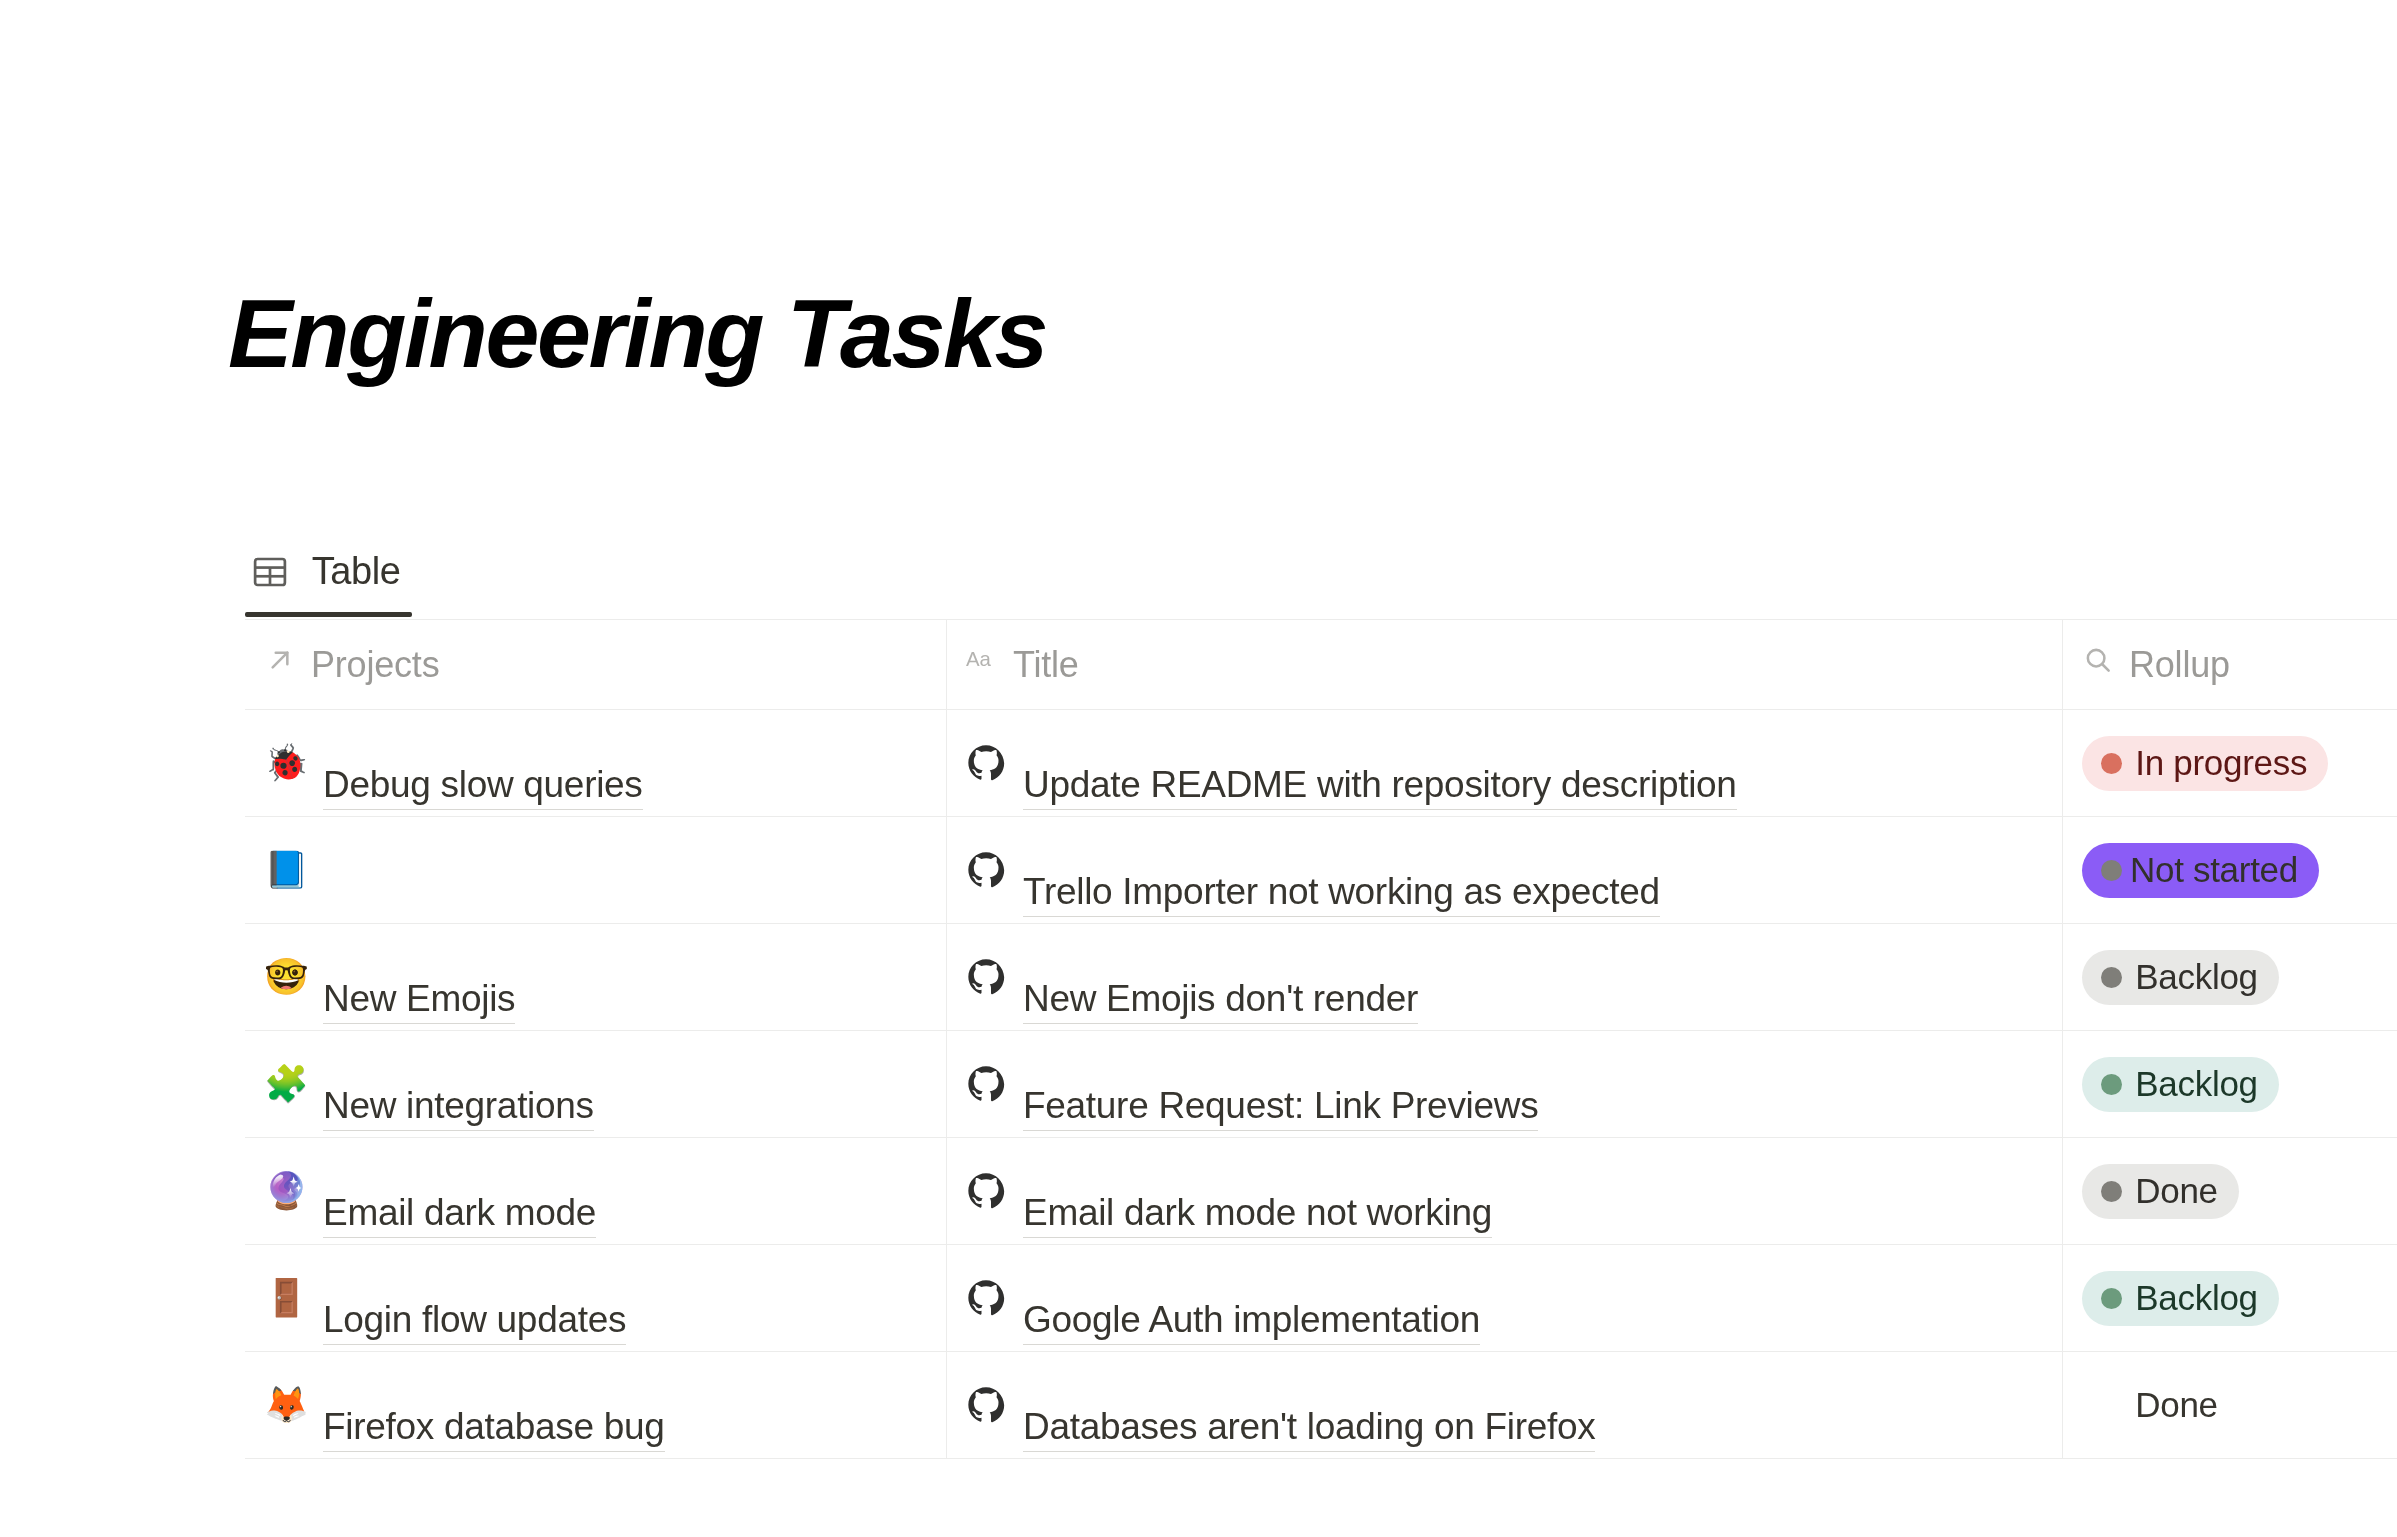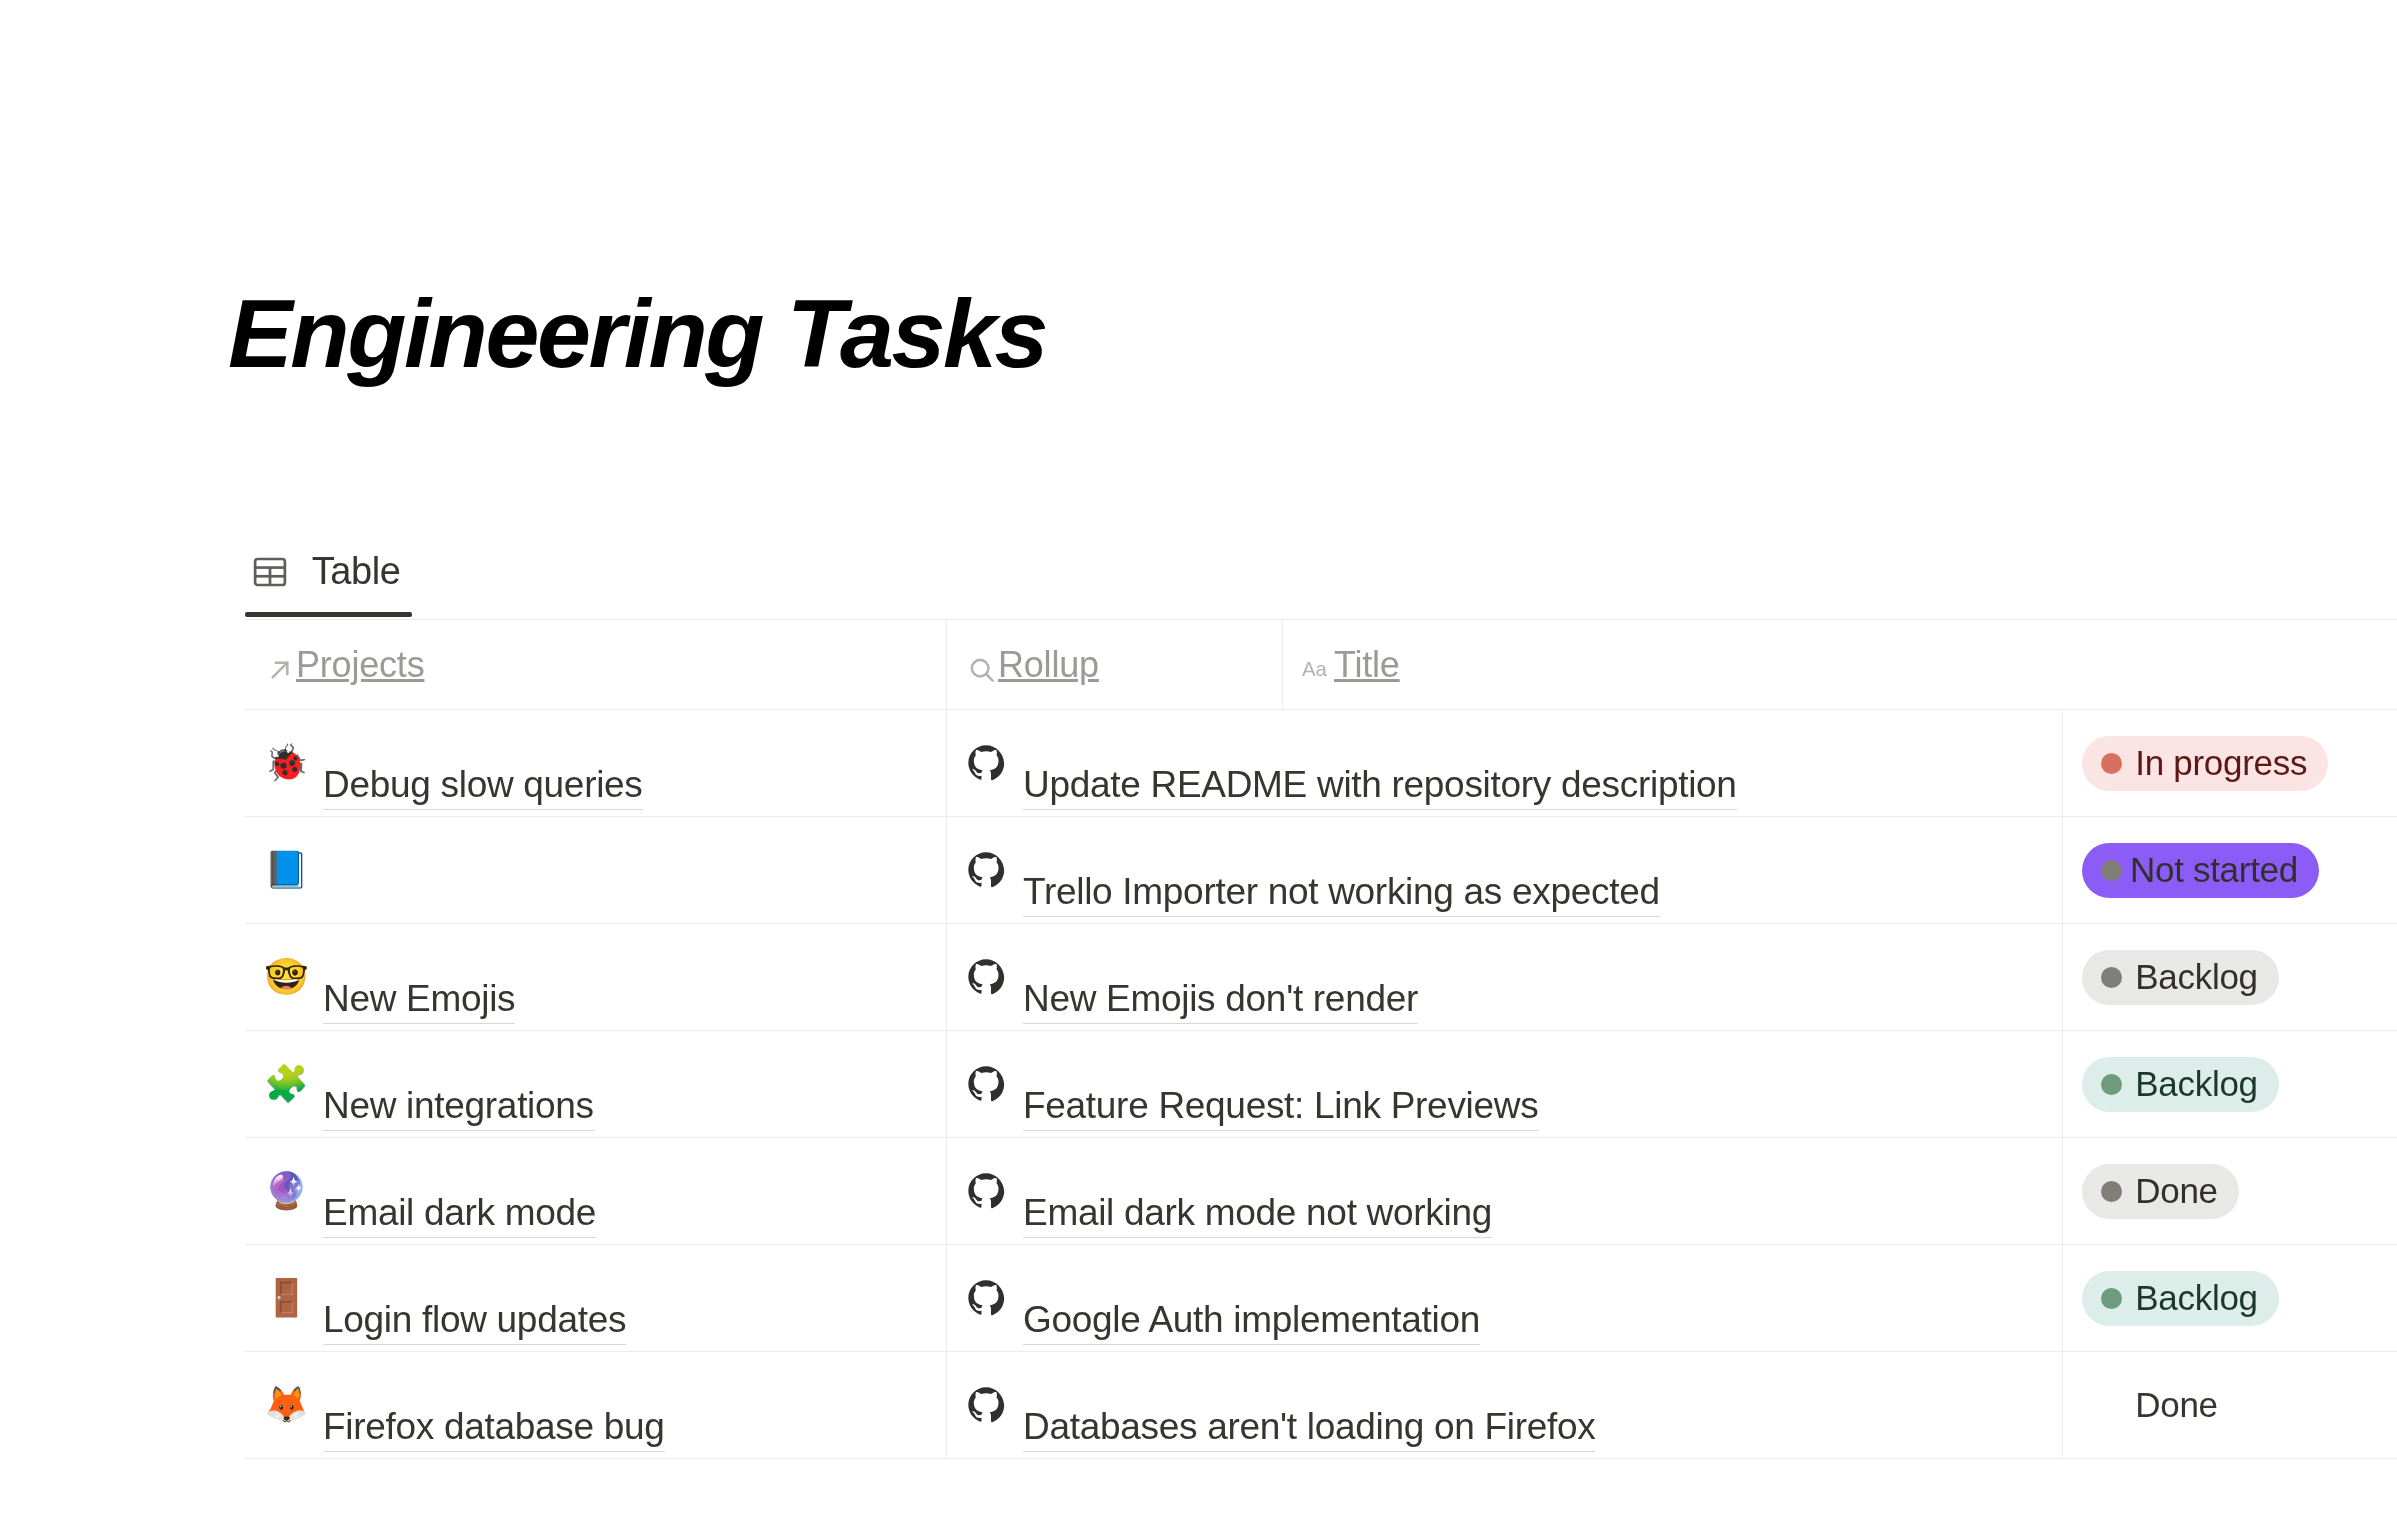--- a/index.html
+++ b/index.html
@@ -106,23 +106,23 @@
     overflow: hidden;
     position: relative;
   }
   .col-projects { width: 701px; flex: 0 0 701px; }
   .col-title    { width: 1116px; flex: 0 0 1116px; border-left: 1.9px solid #ececeb; }
   .col-rollup   { width: 336px; flex: 0 0 336px; border-left: 1.9px solid #ececeb; }
 
   
   .hdr {
     display: flex;
-    align-items: flex-end;
+    align-items: flex-start;
+    gap: 15px;
     color: #9b9a97;
-    text-decoration: underline;
   }
   .hdr-icon {
     width: 32px;
     height: 32px;
     flex: 0 0 auto;
     display: block;
   }
   .hdr-label {
     font-size: 36px;
     font-weight: 400;
@@ -215,43 +215,43 @@
           <span class="hdr-icon">
             <svg viewBox="0 0 24 24" width="32" height="32" fill="none" stroke="#b4b3b0" stroke-width="1.9" stroke-linecap="round" stroke-linejoin="round">
               <line x1="6.5" y1="17.5" x2="17.5" y2="6.5"></line>
               <polyline points="8.8,6.5 17.5,6.5 17.5,15.2"></polyline>
             </svg>
           </span>
           <span class="hdr-label">Projects</span>
         </div>
       </div>
 
+      <div class="tcell col-title">
+        <div class="hdr">
+          <span class="hdr-icon">
+            <svg viewBox="0 0 30 24" width="36" height="29.5">
+              <text x="0" y="18" font-family="'Liberation Sans', sans-serif" font-size="17" fill="#b4b3b0">Aa</text>
+            </svg>
+          </span>
+          <span class="hdr-label">Title</span>
+        </div>
+      </div>
+
       <div class="tcell col-rollup">
         <div class="hdr">
           <span class="hdr-icon">
             <svg viewBox="0 0 24 24" width="32" height="32" fill="none" stroke="#b4b3b0" stroke-width="1.9" stroke-linecap="round">
               <circle cx="10.6" cy="10.6" r="6.2"></circle>
               <line x1="15.2" y1="15.2" x2="20" y2="20"></line>
             </svg>
           </span>
           <span class="hdr-label">Rollup</span>
         </div>
       </div>
 
-      <div class="tcell col-title">
-        <div class="hdr">
-          <span class="hdr-icon">
-            <svg viewBox="0 0 30 24" width="36" height="29.5">
-              <text x="0" y="18" font-family="'Liberation Sans', sans-serif" font-size="17" fill="#b4b3b0">Aa</text>
-            </svg>
-          </span>
-          <span class="hdr-label">Title</span>
-        </div>
-      </div>
-
     </div>
 
     <div class="trow">
       <div class="tcell col-projects">
         <div class="cell-inner">
           <span class="emoji">🐞</span>
           <span class="cell-link">Debug slow queries</span>
         </div>
       </div>
       <div class="tcell col-title">

